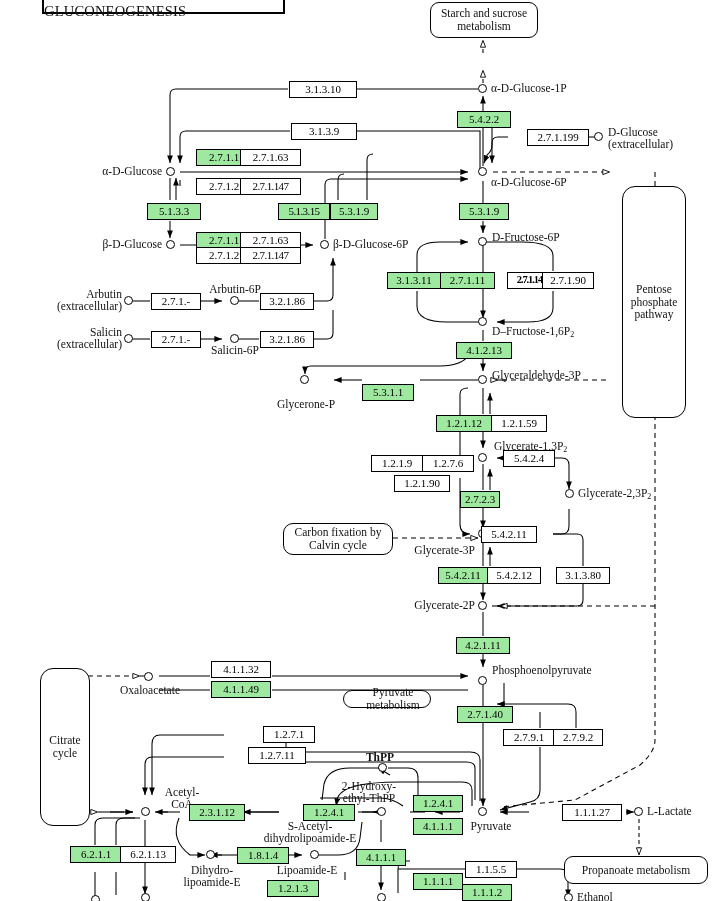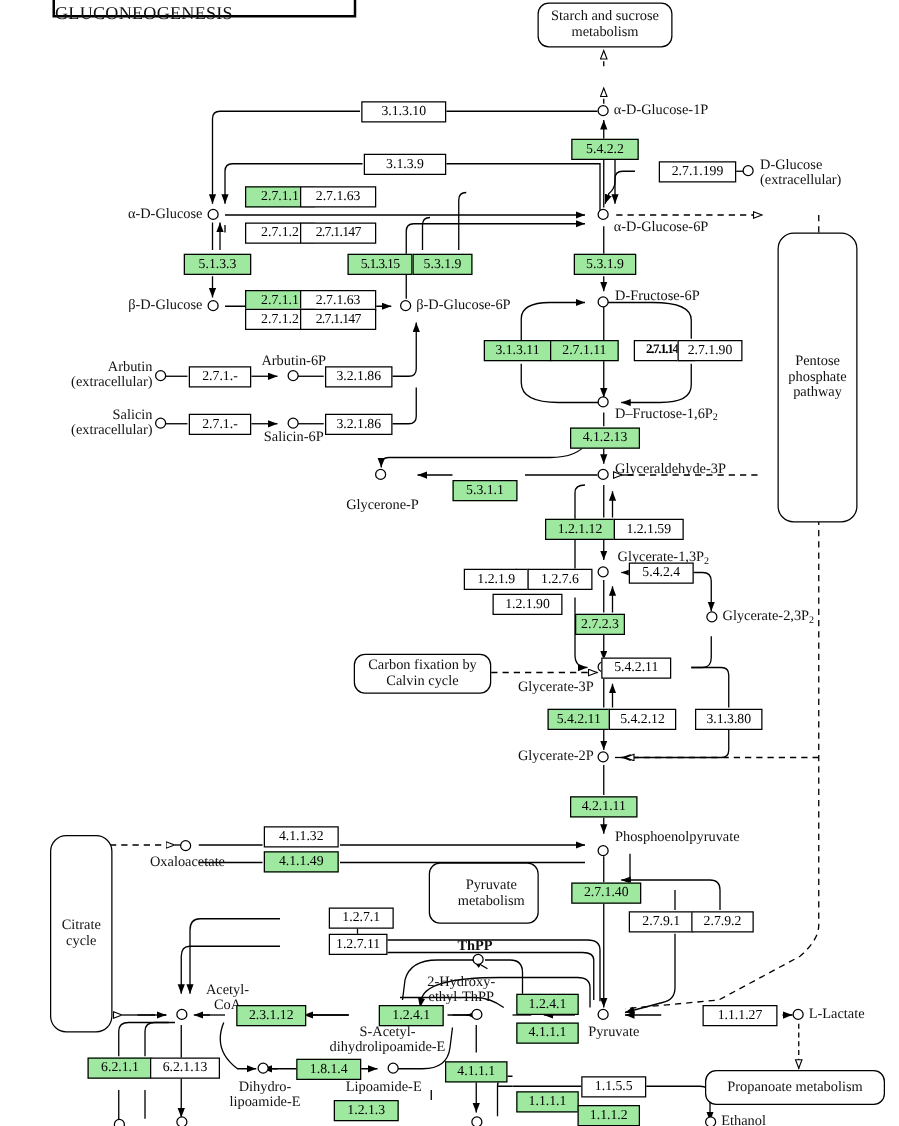--- a/index.html
+++ b/index.html
@@ -256,29 +256,29 @@
   </div>
 
   <div class="mapbox" style="left:430px;top:2px;width:108px;height:36px;">
     <span>Starch and sucrose metabolism</span>
   </div>
 
   <div class="mapbox tall" style="left:622px;top:168px;width:64px;height:232px;margin-top:18px;">
     <span>Pentose phosphate pathway</span>
   </div>
 
-  <div class="mapbox" style="left:283px;top:523px;width:110px;height:32px;">
+  <div class="mapbox" style="left:283px;top:523px;width:110px;height:32px;border-radius:10px;">
     <span>Carbon fixation by Calvin cycle</span>
   </div>
 
   <div class="mapbox tall" style="left:40px;top:668px;width:50px;height:158px;">
     <span>Citrate cycle</span>
   </div>
 
-  <div class="mapbox" style="left:343px;top:690px;width:88px;height:49px;padding-left:12px;">
+  <div class="mapbox" style="left:343px;top:690px;width:88px;height:18px;padding-left:12px;">
     <span>Pyruvate metabolism</span>
   </div>
 
   <div class="mapbox" style="left:564px;top:856px;width:144px;height:28px;">
     <span>Propanoate metabolism</span>
   </div>
 
   <div class="node" style="left:478px;top:84px;"></div>
   <div class="node" style="left:478px;top:167px;"></div>
   <div class="node" style="left:594px;top:132px;"></div>
@@ -393,21 +393,21 @@
   <div class="ec g" style="left:456px;top:637px;width:54px;">4.2.1.11</div>
 
   <div class="ec" style="left:211px;top:661px;width:60px;">4.1.1.32</div>
   <div class="ec g" style="left:211px;top:681px;width:60px;">4.1.1.49</div>
 
   <div class="ec g" style="left:457px;top:706px;width:56px;">2.7.1.40</div>
   <div class="ec" style="left:503px;top:729px;width:52px;">2.7.9.1</div>
   <div class="ec" style="left:553px;top:729px;width:50px;">2.7.9.2</div>
 
   <div class="ec" style="left:263px;top:726px;width:52px;">1.2.7.1</div>
-  <div class="ec" style="left:263px;top:747px;width:47px;">1.2.7.11</div>
+  <div class="ec" style="left:248px;top:747px;width:58px;">1.2.7.11</div>
 
   <div class="ec g" style="left:189px;top:804px;width:56px;">2.3.1.12</div>
   <div class="ec g" style="left:303px;top:804px;width:52px;">1.2.4.1</div>
   <div class="ec g" style="left:413px;top:795px;width:50px;">1.2.4.1</div>
   <div class="ec g" style="left:413px;top:818px;width:50px;">4.1.1.1</div>
   <div class="ec g" style="left:356px;top:849px;width:50px;">4.1.1.1</div>
 
   <div class="ec" style="left:562px;top:804px;width:60px;">1.1.1.27</div>
 
   <div class="ec g" style="left:70px;top:846px;width:52px;">6.2.1.1</div>

